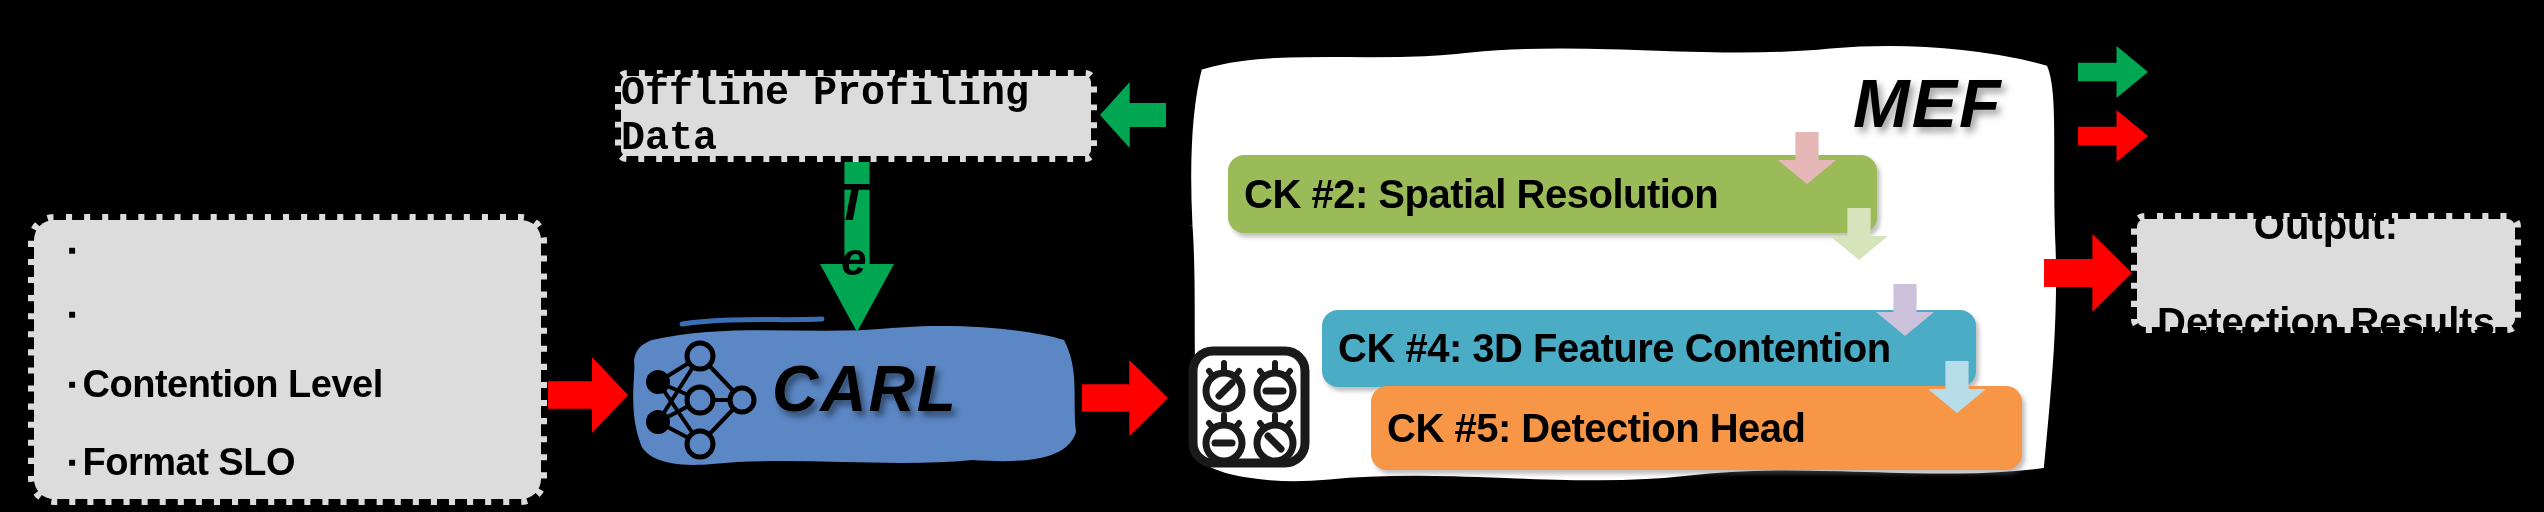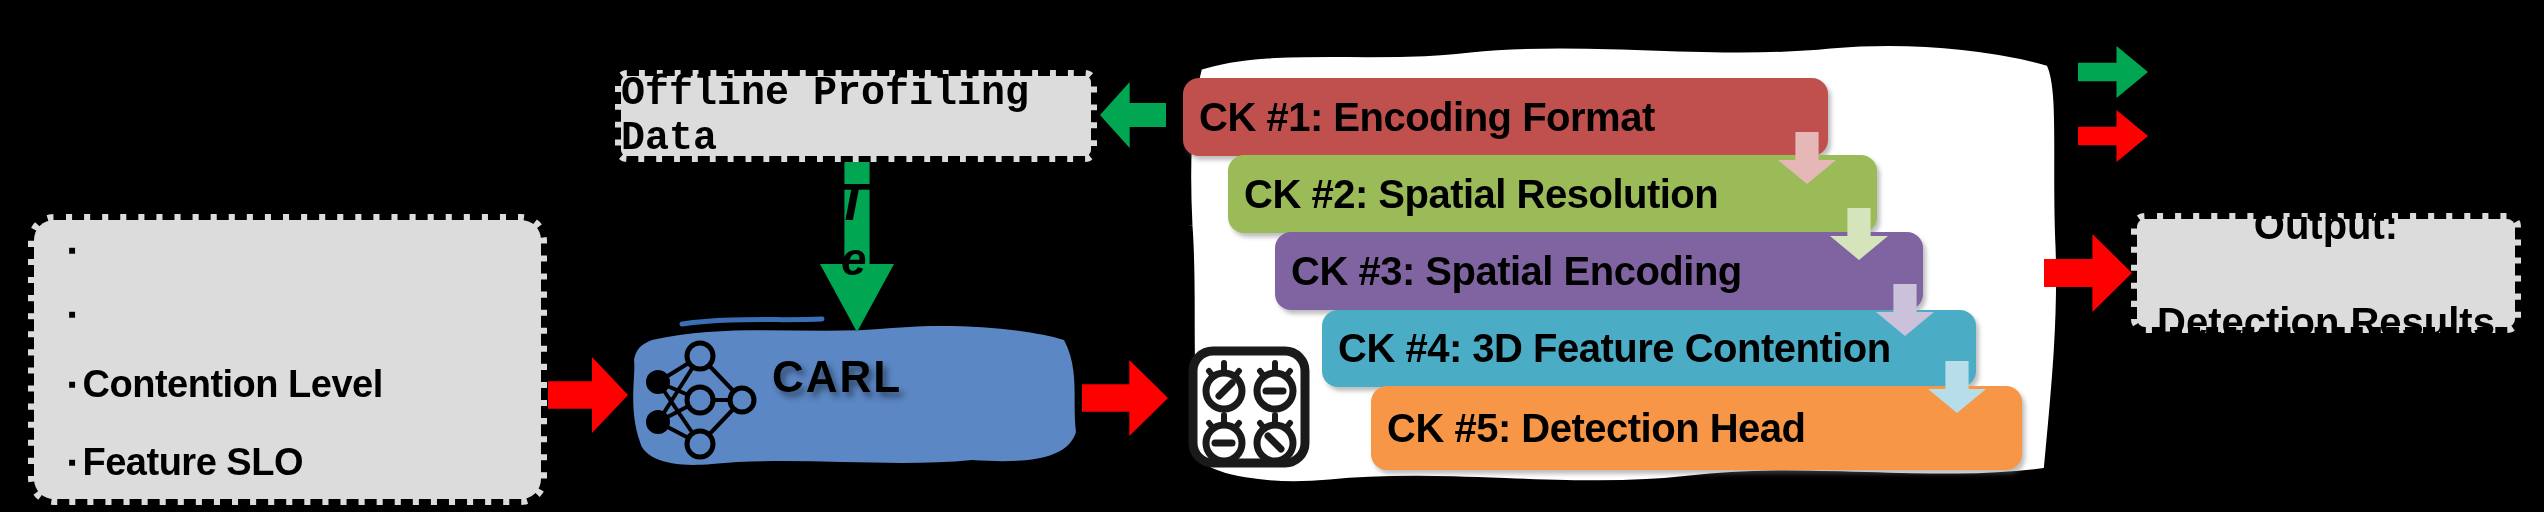--- a/index.html
+++ b/index.html
@@ -41,21 +41,21 @@
   }
   
   .output-box{
     left:2131px;top:213px;width:390px;height:120px;border-radius:14px;
     display:flex;flex-direction:column;align-items:center;justify-content:center;
     font-size:40px;line-height:1.25;text-align:center;gap:47px;
   }
   
   .carl-label{
     left:772px;top:352px;z-index:6;color:#000;
-    font-size:44px;font-weight:bold;letter-spacing:2px;
+    font-size:64px;font-weight:bold;font-style:italic;letter-spacing:2px;
     text-shadow:4px 5px 6px rgba(0,0,0,0.45);
   }
   .mef-label{
     left:1853px;top:64px;z-index:6;color:#000;
     font-size:68px;font-weight:bold;font-style:italic;letter-spacing:2px;
     text-shadow:4px 5px 7px rgba(90,90,90,0.55);
   }
   
   .ck-bar{
     position:absolute;z-index:2;border-radius:16px;
@@ -82,21 +82,21 @@
     </div>
     <div class="input-item">
       <span class="bullet">▪</span>
     </div>
     <div class="input-item">
       <span class="bullet">▪</span>
       <span class="lbl">Contention Level</span>
     </div>
     <div class="input-item">
       <span class="bullet">▪</span>
-      <span class="lbl">Feature SLO</span>
+      <span class="lbl">Format SLO</span>
     </div>
   </div>
 
   <div class="arrow right" style="left: 548px; top: 357px; width: 80px; height: 76px; background: rgb(255, 0, 0);"></div>
 
   <svg class="abs" style="left:612px;top:310px;z-index:2;" width="486" height="180" viewBox="0 0 486 180">
     <path d="M40,30 C120,12 200,26 280,18 C350,12 420,20 452,30 C468,60 460,92 464,122 C456,148 420,154 360,150 C280,158 180,146 100,154 C56,158 32,148 28,132 C16,98 24,66 22,50 C24,38 30,34 40,30 Z" style="fill: rgb(91, 135, 197);"></path>
     <path d="M250,10 C330,3 402,7 450,20" fill="none" stroke="#000" stroke-width="7" stroke-linecap="round"></path>
     <path d="M62,162 C142,172 222,164 302,170" fill="none" stroke="#000" stroke-width="8" stroke-linecap="round"></path>
     <path d="M70,14 C120,7 170,11 210,9" fill="none" stroke="#3B6FB5" stroke-width="5" stroke-linecap="round"></path>
@@ -133,29 +133,24 @@
 
   <span class="train-char" style="left:836px;top:176px;font-size:52px;">T</span>
   <span class="train-char" style="left:841px;top:236px;font-size:46px;">e</span>
 
   <div class="arrow left" style="left: 1100px; top: 82px; width: 66px; height: 66px; background: rgb(0, 166, 81);"></div>
 
   <svg class="abs" style="left:1170px;top:26px;z-index:1;" width="910" height="482" viewBox="0 0 910 482">
     <path d="M28,40 C100,16 200,34 300,22 C420,10 540,30 660,18 C760,10 840,24 880,36 C894,60 886,140 890,220 C893,300 884,380 878,446 C760,462 640,440 520,454 C400,468 280,446 160,458 C90,464 46,452 30,440 C14,360 24,280 18,200 C14,120 20,70 28,40 Z" stroke="#000" stroke-width="9" stroke-linejoin="round" style="fill: rgb(255, 255, 255);"></path>
   </svg>
 
-
-  <div class="ck-bar" style="left: 1183px; top: 78px; width: 645px; height: 78px; background: rgb(192, 80, 77);">
-    <span>CK #1: Encoding Format</span>
-  </div>
+  <div class="abs mef-label">MEF</div>
+
   <div class="ck-bar" style="left: 1228px; top: 155px; width: 649px; height: 78px; background: rgb(155, 187, 89);">
     <span>CK #2: Spatial Resolution</span>
-  </div>
-  <div class="ck-bar" style="left: 1275px; top: 232px; width: 648px; height: 78px; background: rgb(128, 100, 162);">
-    <span>CK #3: Spatial Encoding</span>
   </div>
   <div class="ck-bar" style="left: 1322px; top: 310px; width: 654px; height: 77px; background: rgb(75, 172, 198);">
     <span>CK #4: 3D Feature Contention</span>
   </div>
   <div class="ck-bar" style="left: 1371px; top: 386px; width: 651px; height: 84px; background: rgb(247, 150, 70);">
     <span>CK #5: Detection Head</span>
   </div>
 
   <div class="connector" style="left: 1778px; top: 132px; width: 58px; height: 52px; background: rgb(229, 184, 183);"></div>
   <div class="connector" style="left: 1830px; top: 208px; width: 58px; height: 52px; background: rgb(214, 228, 188);"></div>

